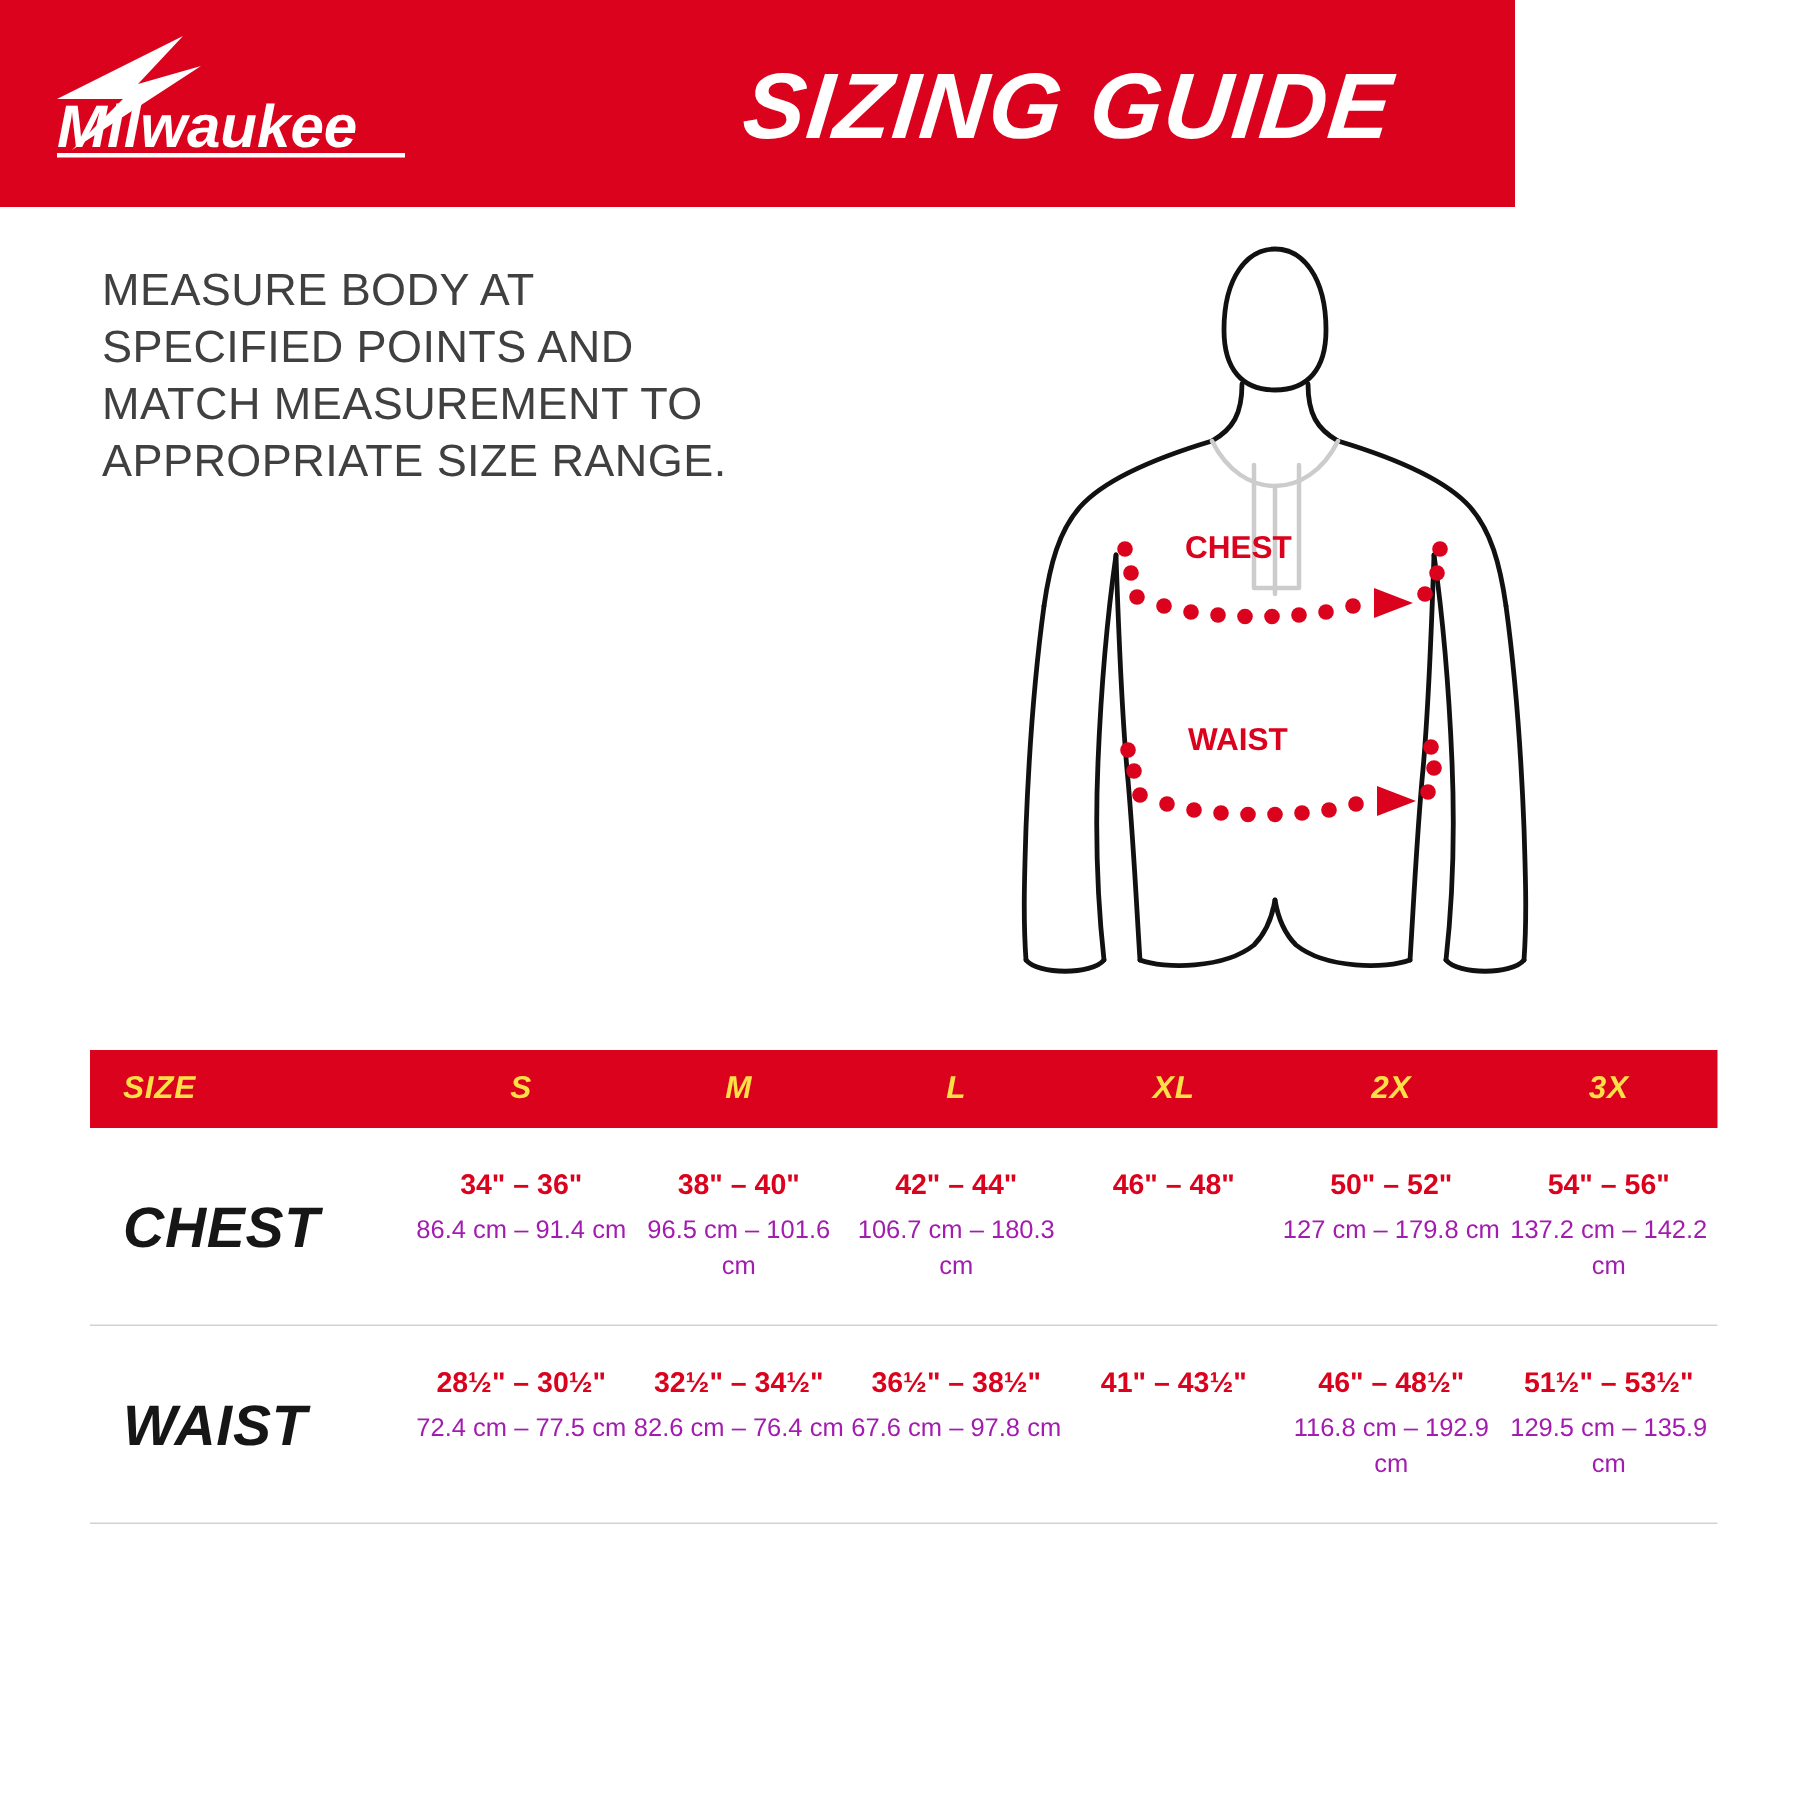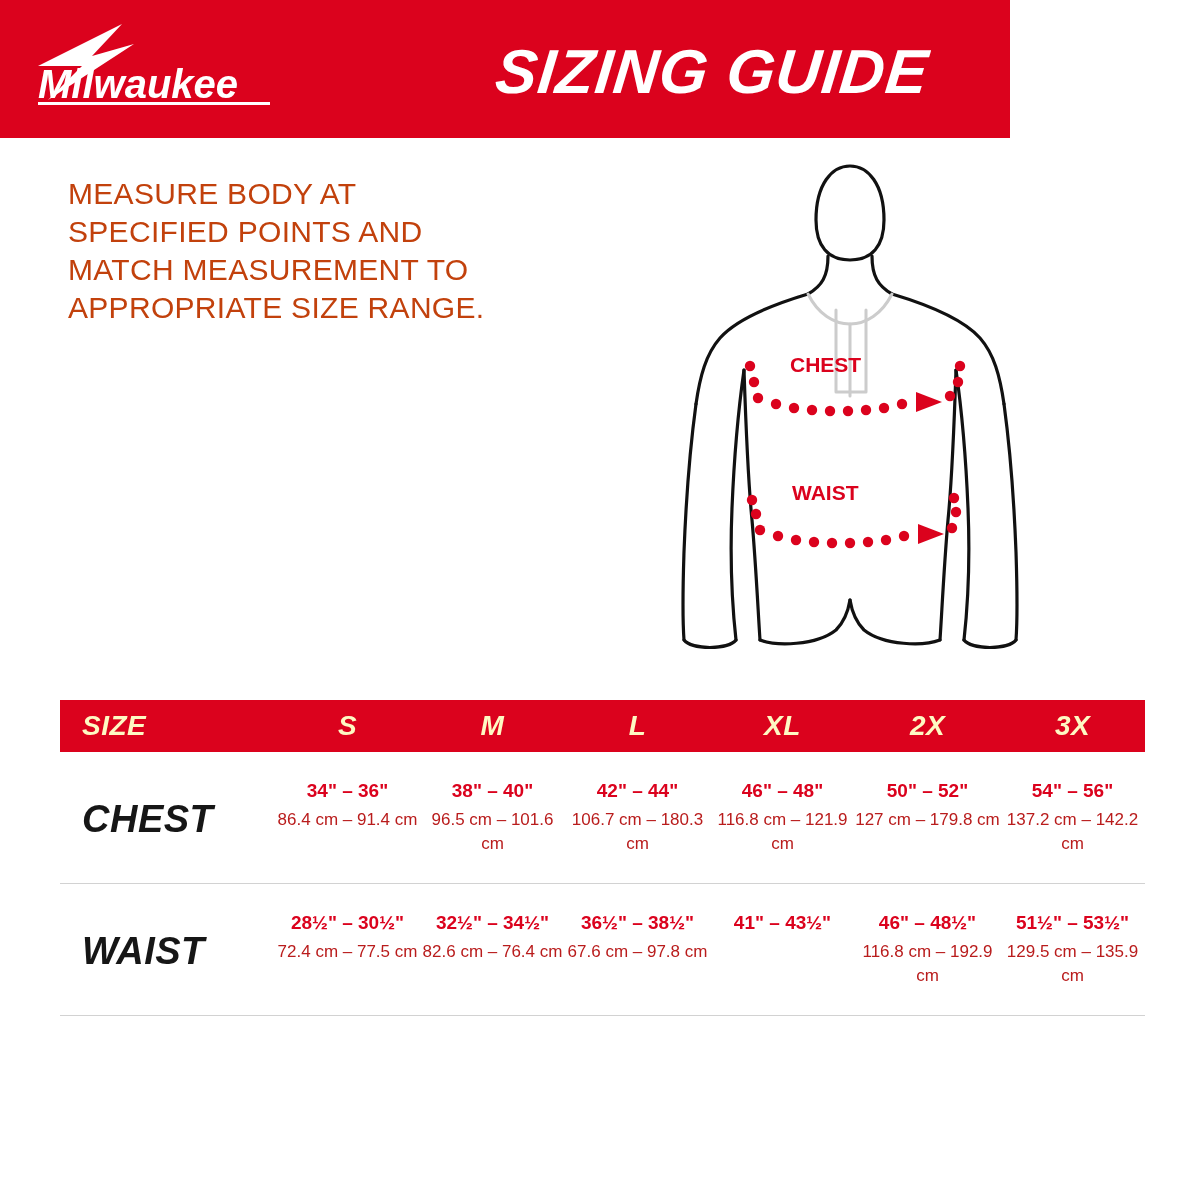--- a/index.html
+++ b/index.html
@@ -45,21 +45,21 @@
     transform: skewX(-6deg);
     font-family: "Liberation Sans", sans-serif;
   }
 
   
   .instructions {
     position: absolute;
     left: 68px;
     top: 175px;
     width: 430px;
-    color: #c2410c;
+    color: #404040;
     font-size: 30px;
     line-height: 38px;
     letter-spacing: 0.3px;
     font-family: "Liberation Sans", sans-serif;
   }
 
   
   .figure {
     position: absolute;
     left: 640px;
@@ -75,22 +75,22 @@
     top: 700px;
     width: 1085px;
   }
   .thead {
     display: flex;
     background: #db021d;
     height: 52px;
     align-items: center;
   }
   .thead .cell {
-    color: #fef9c3;
-    font-size: 28px;
+    color: #fde047;
+    font-size: 21px;
     font-weight: bold;
     font-style: italic;
     text-align: center;
     letter-spacing: 0.5px;
   }
   .cell-label {
     width: 215px;
     padding-left: 22px;
     text-align: left !important;
     box-sizing: border-box;
@@ -121,21 +121,21 @@
     text-align: center;
     padding-top: 14px;
   }
   .val-in {
     color: #db021d;
     font-size: 19px;
     font-weight: bold;
     line-height: 26px;
   }
   .val-cm {
-    color: #b91c1c;
+    color: #a21caf;
     font-size: 17px;
     line-height: 24px;
     margin-top: 4px;
   }
 </style>
 </head>
 <body>
 
 <div class="page">
 
@@ -251,21 +251,20 @@
       <div class="data-cell">
         <div class="val-in">38" – 40"</div>
         <div class="val-cm">96.5 cm – 101.6 cm</div>
       </div>
       <div class="data-cell">
         <div class="val-in">42" – 44"</div>
         <div class="val-cm">106.7 cm – 180.3 cm</div>
       </div>
       <div class="data-cell">
         <div class="val-in">46" – 48"</div>
-        <div class="val-cm">116.8 cm – 121.9 cm</div>
       </div>
       <div class="data-cell">
         <div class="val-in">50" – 52"</div>
         <div class="val-cm">127 cm –  179.8 cm</div>
       </div>
       <div class="data-cell">
         <div class="val-in">54" – 56"</div>
         <div class="val-cm">137.2 cm – 142.2 cm</div>
       </div>
     </div>

